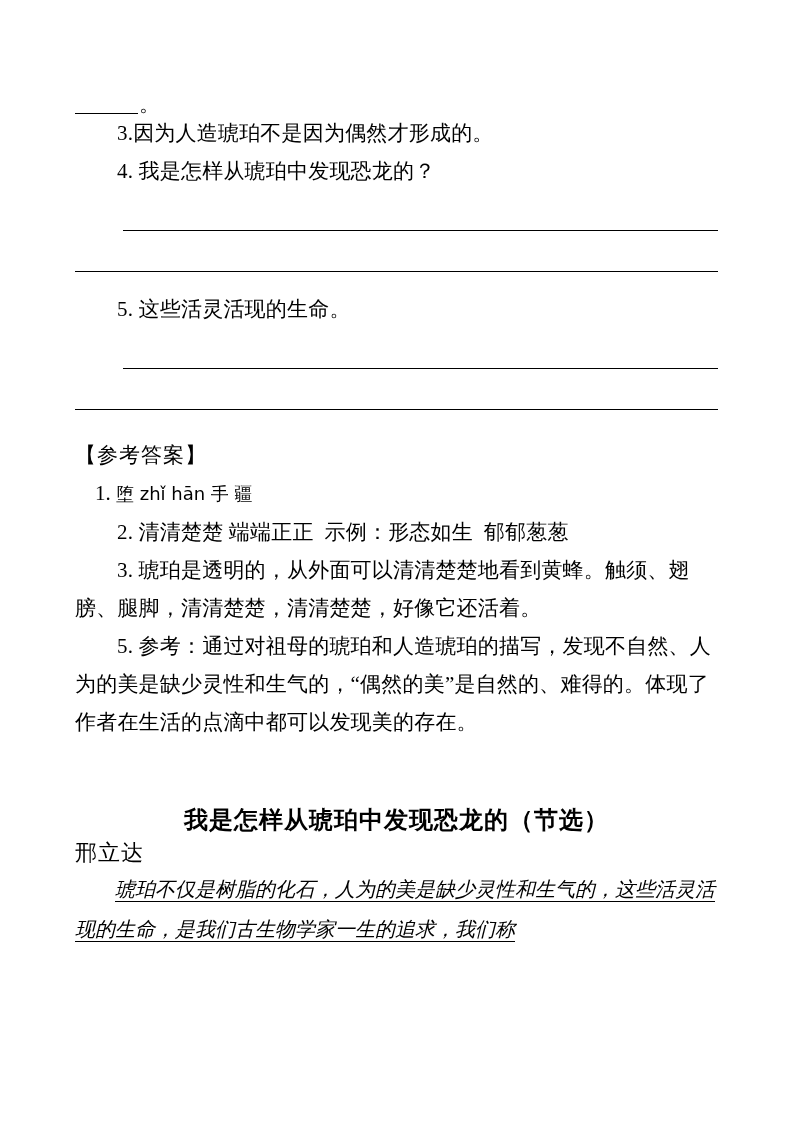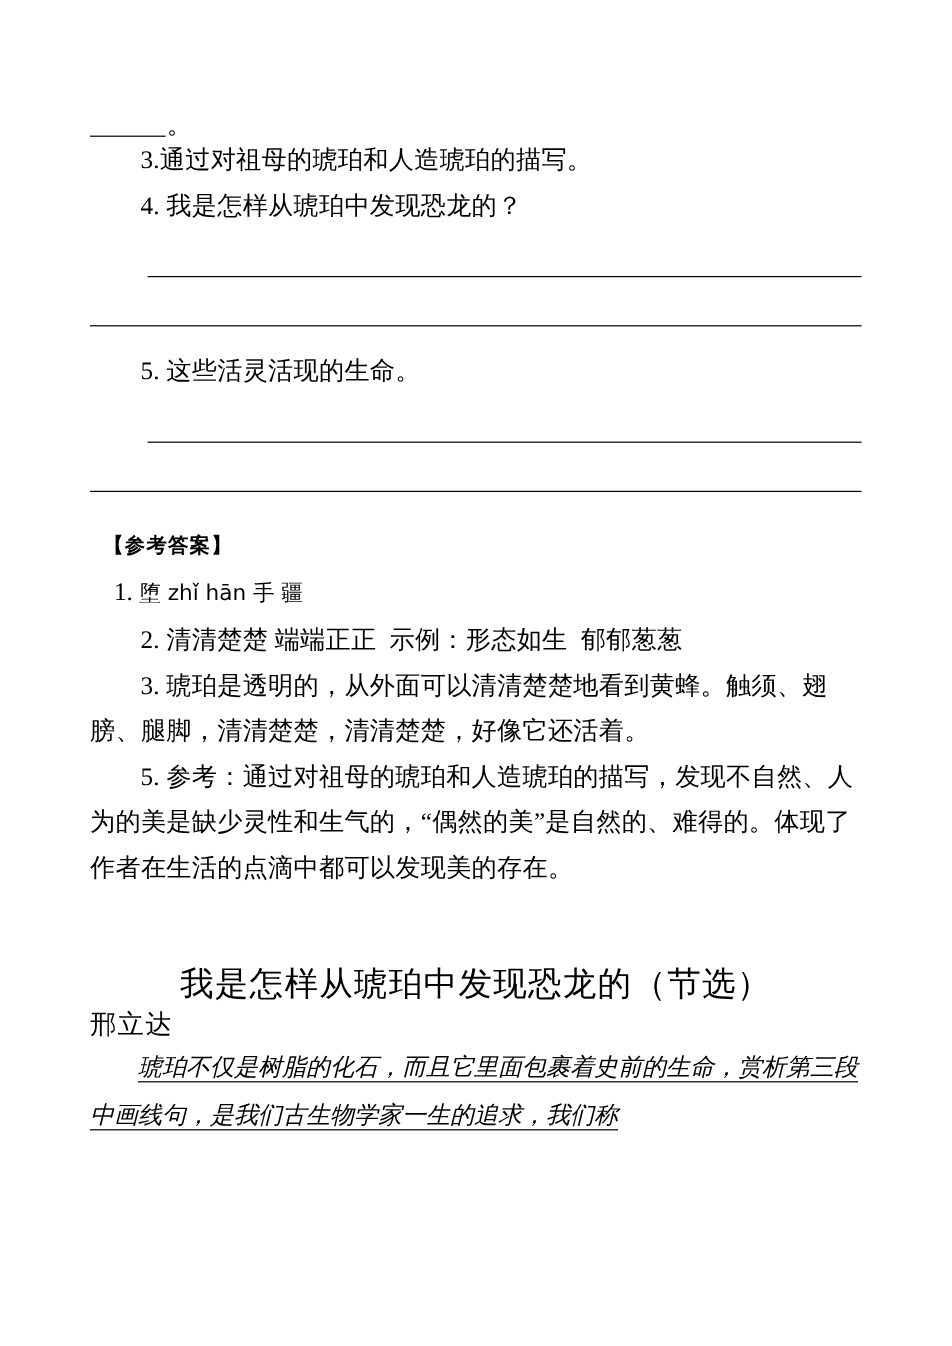--- a/index.html
+++ b/index.html
@@ -78,44 +78,43 @@
     margin-left: 0;
     width: 643px;
   }
   .spacer-sm { height: 18px; }
   .spacer-md { height: 26px; }
   .spacer-lg { height: 40px; }
   .spacer-xl { height: 62px; }
 
   
   .answers-header {
-    font-size: 17px;
+    font-size: 21px;
     line-height: 38px;
-    font-weight: bold;
+    font-weight: normal;
     letter-spacing: 1px;
-    margin-left: 11px;
   }
 
   
   .pinyin-line {
     font-size: 21px;
     line-height: 38px;
     text-indent: 20px;
   }
   .pinyin {
     font-family: "DejaVu Sans", "Liberation Sans", sans-serif;
     font-size: 18px;
     margin-top: 14px;
   }
 
   
   .excerpt-title {
     text-align: center;
-    font-size: 28px;
-    font-weight: normal;
+    font-size: 24px;
+    font-weight: bold;
     line-height: 34px;
     letter-spacing: 1px;
   }
   .excerpt-author {
     text-align: left;
     font-size: 22px;
     line-height: 32px;
     letter-spacing: 1px;
   }
 
@@ -138,21 +137,21 @@
 <body>
 
 <div class="page">
   <div class="content">
 
     <div class="blank-line-row">
       <span class="inline-blank"></span>
         <span class="blank-period">。</span>
     </div>
 
-    <div class="line indent2"><span>3.</span><span>通过对祖母的琥珀和人造琥珀的描写。</span></div>
+    <div class="line indent2"><span>3.</span><span>因为人造琥珀不是因为偶然才形成的。</span></div>
 
     <div class="line indent2"><span>4.</span><span>&nbsp;</span><span>我是怎样从琥珀中发现恐龙的？</span></div>
 
     <div class="spacer-lg"></div>
     <div class="rule rule-indent"></div>
     <div class="spacer-lg"></div>
     <div class="rule rule-full"></div>
 
     <div class="spacer-sm"></div>
 
@@ -174,16 +173,16 @@
     <div class="line indent2"><span>3.</span><span>&nbsp;</span><span>琥珀是透明的，从外面可以清清楚楚地看到黄蜂。触须、翅膀、腿脚，清清楚楚，清清楚楚，好像它还活着。</span></div>
 
 
     <div class="line indent2"><span>5.</span><span>&nbsp;</span><span>参考：通过对祖母的琥珀和人造琥珀的描写，发现不自然、人为的美是缺少灵性和生气的，“偶然的美”是自然的、难得的。体现了作者在生活的点滴中都可以发现美的存在。</span></div>
 
     <div class="spacer-xl"></div>
 
     <div class="excerpt-title">我是怎样从琥珀中发现恐龙的（节选）</div>
     <div class="excerpt-author">邢立达</div>
 
-    <div class="excerpt-body"><span class="u">琥珀不仅是树脂的化石，而且它里面包裹着史前的生命，赏析第三段中画线句，是我们古生物学家一生的追求，我们称</span></div>
+    <div class="excerpt-body"><span class="u">琥珀不仅是树脂的化石，人为的美是缺少灵性和生气的，这些活灵活现的生命，是我们古生物学家一生的追求，我们称</span></div>
 
   </div>
 </div>
 
 </body></html>

